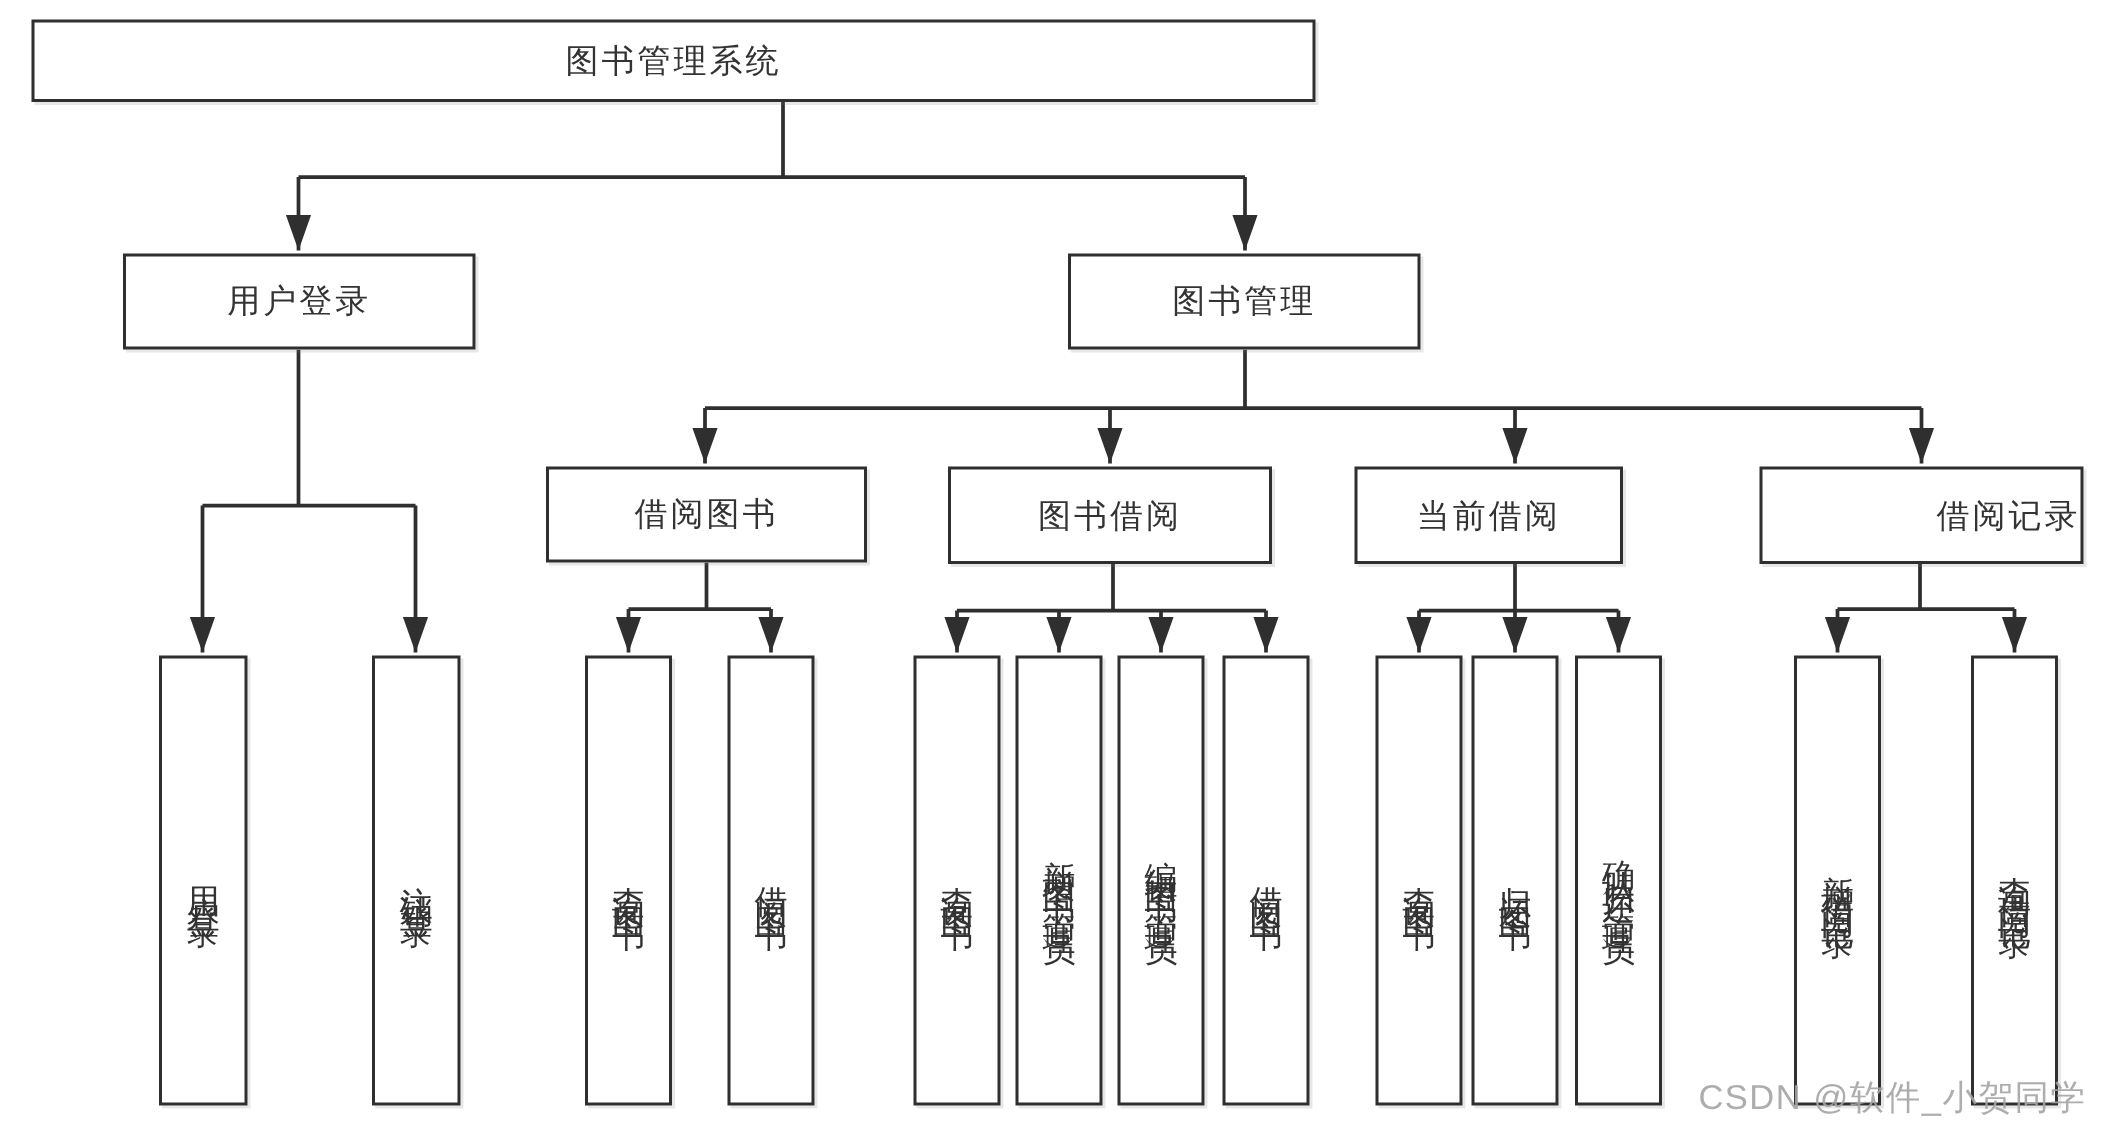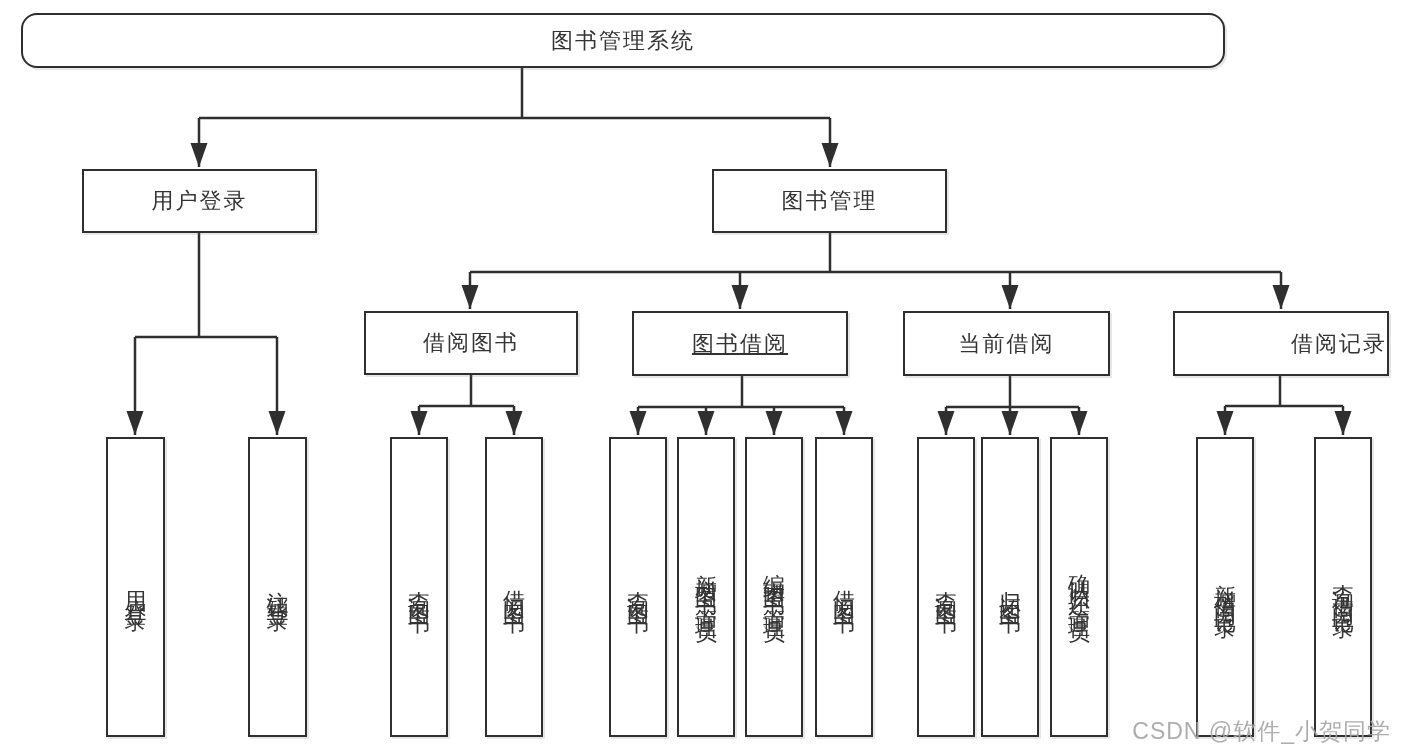--- a/index.html
+++ b/index.html
@@ -40,28 +40,28 @@
   }
   .vbox {
     writing-mode: vertical-rl;
     text-orientation: mixed;
     font-size: 22px;
     letter-spacing: 7px;
     line-height: 1;
     text-align: center;
   }
   
-  .n-root   { left: 21px;  top: 13px;  width: 1204px; height: 55px; border-radius: 16px; }
+  .n-root   { left: 21px;  top: 13px;  width: 856px; height: 55px; }
   
   .n-user   { left: 82px;  top: 169px; width: 235px; height: 64px; }
   .n-mgmt   { left: 712px; top: 169px; width: 235px; height: 64px; text-align: right; }
   
   .n-rec    { left: 364px;  top: 311px; width: 214px; height: 64px; }
-  .n-bor    { left: 632px;  top: 311px; width: 216px; height: 65px; text-decoration: underline; }
-  .n-cur    { left: 903px;  top: 311px; width: 207px; height: 65px; justify-content: center; }
+  .n-bor    { left: 632px;  top: 311px; width: 216px; height: 65px; }
+  .n-cur    { left: 903px;  top: 311px; width: 179px; height: 65px; justify-content: center; }
   .n-log    { left: 1173px; top: 311px; width: 216px; height: 65px; justify-content: flex-end; }
   
   .leaf { top: 437px; height: 300px; }
   .l-a1 { left: 106px;  width: 59px; }
   .l-a2 { left: 248px;  width: 59px; }
   .l-b1 { left: 390px;  width: 58px; }
   .l-b2 { left: 485px;  width: 58px; }
   .l-c1 { left: 609px;  width: 58px; }
   .l-c2 { left: 677px;  width: 58px; }
   .l-c3 { left: 745px;  width: 58px; }

